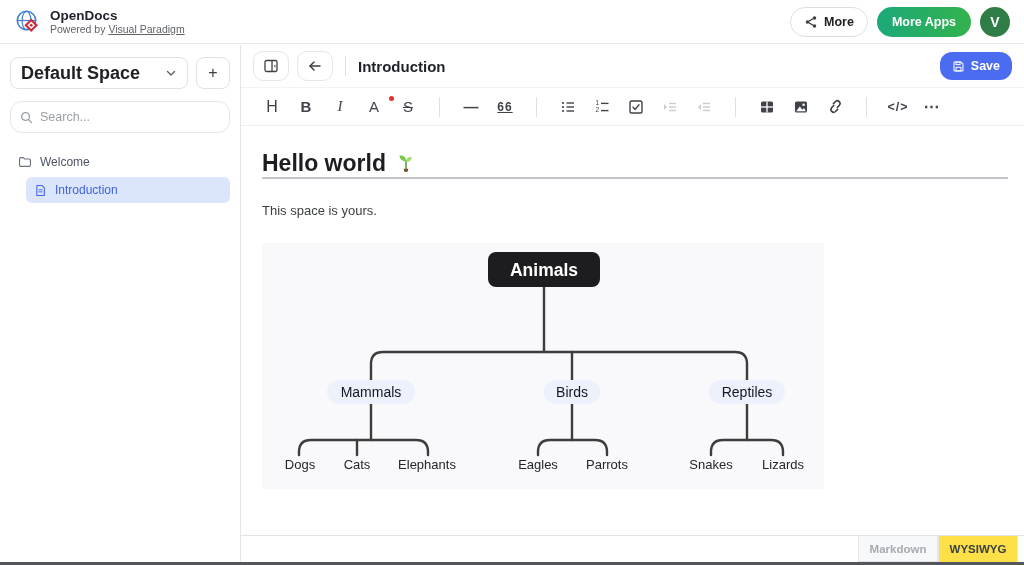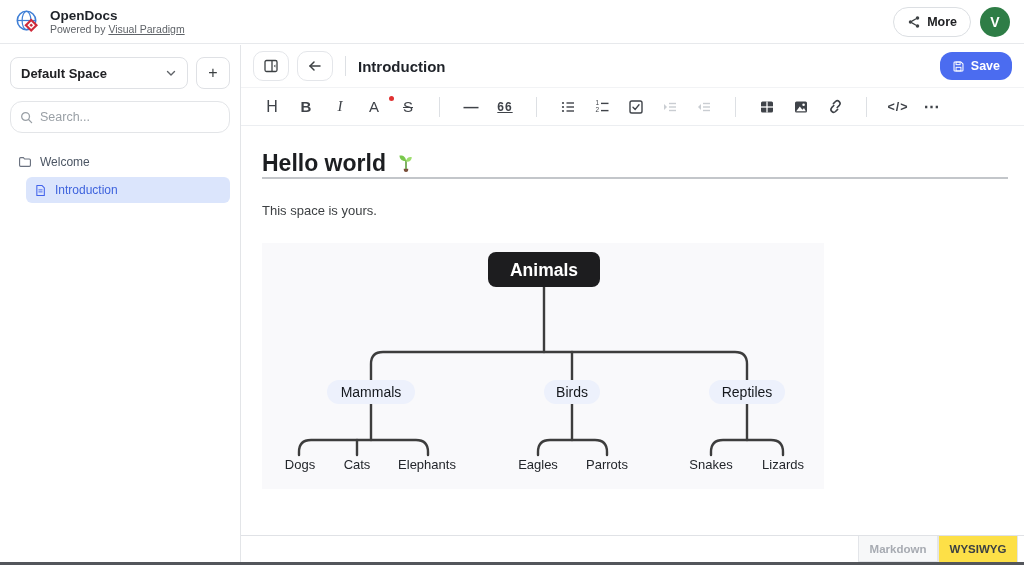--- a/index.html
+++ b/index.html
@@ -25,21 +25,21 @@
   .avatar { width:30px; height:30px; border-radius:50%; background:#2e7d46; color:#fff;
     font-size:14px; font-weight:bold; display:flex; align-items:center; justify-content:center;
     cursor:pointer; }
 
   
   .sidebar { position:absolute; top:45px; left:0; width:241px; bottom:3px; background:#fff;
     border-right:1px solid #e3e5e8; padding:12px 10px; }
   .space-row { display:flex; gap:8px; }
   .space-select { flex:1; height:32px; border:1px solid #dfe1e5; border-radius:8px;
     display:flex; align-items:center; justify-content:space-between; padding:0 10px;
-    font-size:13px; font-weight:bold; color:#202124; cursor:pointer; background:#fff; }
+    font-size:18px; font-weight:bold; color:#202124; cursor:pointer; background:#fff; }
   .plus-btn { width:34px; height:32px; border:1px solid #dfe1e5; border-radius:8px;
     background:#fff; font-size:16px; color:#3c4043; cursor:pointer; display:flex;
     align-items:center; justify-content:center; font-weight:400; }
   .search-box { margin-top:12px; height:32px; border:1px solid #e3e5e8; border-radius:12px;
     display:flex; align-items:center; gap:7px; padding:0 9px; background:#fff; }
   .search-box input { border:none; outline:none; flex:1; font-size:12.5px; color:#3c4043;
     font-family:"Liberation Sans",sans-serif; background:transparent; }
   .search-box input::placeholder { color:#9aa0a6; }
   .tree { margin-top:16px; }
   .tree-row { display:flex; align-items:center; gap:8px; height:26px; padding:0 8px;
@@ -124,20 +124,21 @@
       <button class="share-btn">
         <svg class="ic" width="14" height="14" viewBox="0 0 16 16">
           <circle cx="12" cy="3.4" r="2" fill="#3c4043"></circle>
           <circle cx="4" cy="8" r="2" fill="#3c4043"></circle>
           <circle cx="12" cy="12.6" r="2" fill="#3c4043"></circle>
           <line x1="5.7" y1="7" x2="10.3" y2="4.3" stroke="#3c4043" stroke-width="1.4"></line>
           <line x1="5.7" y1="9" x2="10.3" y2="11.7" stroke="#3c4043" stroke-width="1.4"></line>
         </svg>
         <span>More</span>
       </button>
+      <button class="more-apps-btn">More Apps</button>
       <div class="avatar">V</div>
     </div>
   </header>
 
   <aside class="sidebar">
     <div class="space-row">
       <div class="space-select">
         <span>Default Space</span>
         <svg class="ic" width="12" height="12" viewBox="0 0 12 12">
           <path d="M2.5 4.5 L6 8 L9.5 4.5" fill="none" stroke="#5f6368" stroke-width="1.4" stroke-linecap="round" stroke-linejoin="round"></path>

